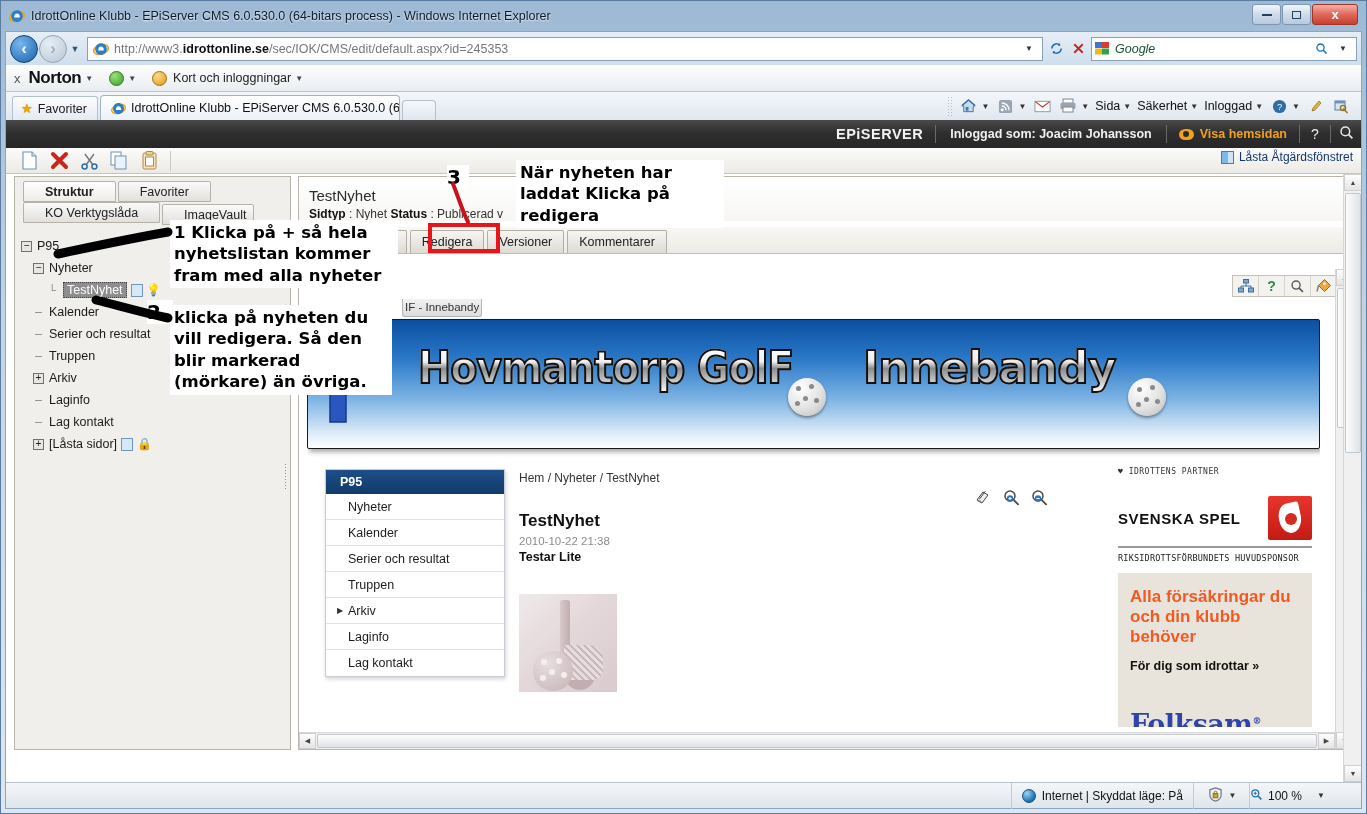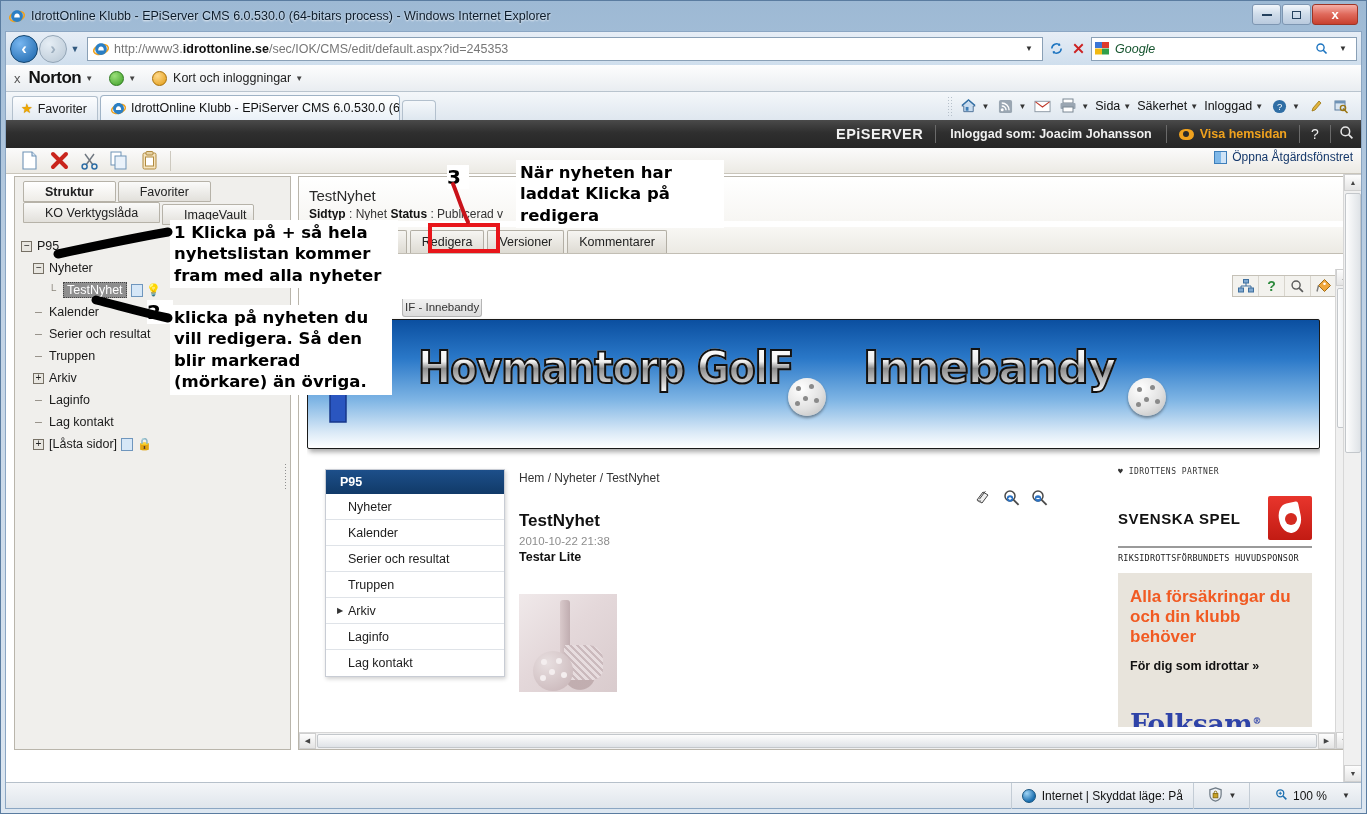--- a/index.html
+++ b/index.html
@@ -414,21 +414,21 @@
     display:flex;align-items:center;font-size:12px;color:#111;
   }
   #st-left { flex:1 1 auto;padding-left:8px;}
   #st-zone { display:flex;align-items:center;padding:0 10px;border-left:1px solid #c3ccd5;height:26px;}
   #st-zone .globe {
     width:14px;height:14px;border-radius:50%;margin-right:6px;
     background:radial-gradient(circle at 32% 28%,#9fd4f5,#1b6fb0 70%);
     border:1px solid #15537f;
   }
   #st-prot { width:56px;display:flex;align-items:center;justify-content:center;border-left:1px solid #c3ccd5;height:26px;}
-  #st-zoom { width:112px;display:flex;align-items:center;justify-content:center;border-left:1px solid #c3ccd5;height:26px;gap:5px;padding-left:14px;}
+  #st-zoom { width:112px;display:flex;align-items:center;border-left:1px solid #c3ccd5;height:26px;gap:5px;}
   .zmag { color:#1c6fb0;font-size:13px;}
 
   
   .anno {
     position:absolute;background:#fff;color:#000;
     font-family:"DejaVu Sans", sans-serif;
     font-weight:bold;line-height:1.30;z-index:60;
     padding:2px 4px;
   }
   #anno1 { left:170px;top:220px;width:228px;font-size:16.5px;}
@@ -686,21 +686,21 @@
               <rect x="2" y="2" width="13" height="16" rx="1.5" fill="#f5e4bf" stroke="#b08a3f"></rect>
               <rect x="5" y="0.5" width="7" height="3.5" rx="1" fill="#e6d2a5" stroke="#b08a3f"></rect>
               <rect x="4.5" y="6" width="8" height="9" fill="#fff" stroke="#b08a3f"></rect>
             </svg>
         </span>
         <span style="width:1px;height:20px;background:#cdc9bf;margin-left:6px"></span>
       </div>
 
       <div id="epi-action">
         <span class="ic"></span>
-        <span>Öppna Åtgärdsfönstret</span>
+        <span>Låsta Åtgärdsfönstret</span>
       </div>
 
       <div id="leftpanel">
         <div id="tabs-struct">
           <div class="ptab active">Struktur</div>
           <div class="ptab">Favoriter</div>
           <div class="ptab">KO Verktygslåda</div>
           <div class="ptab row2" style="flex-basis:100%;max-width:92px">ImageVault</div>
         </div>
 

